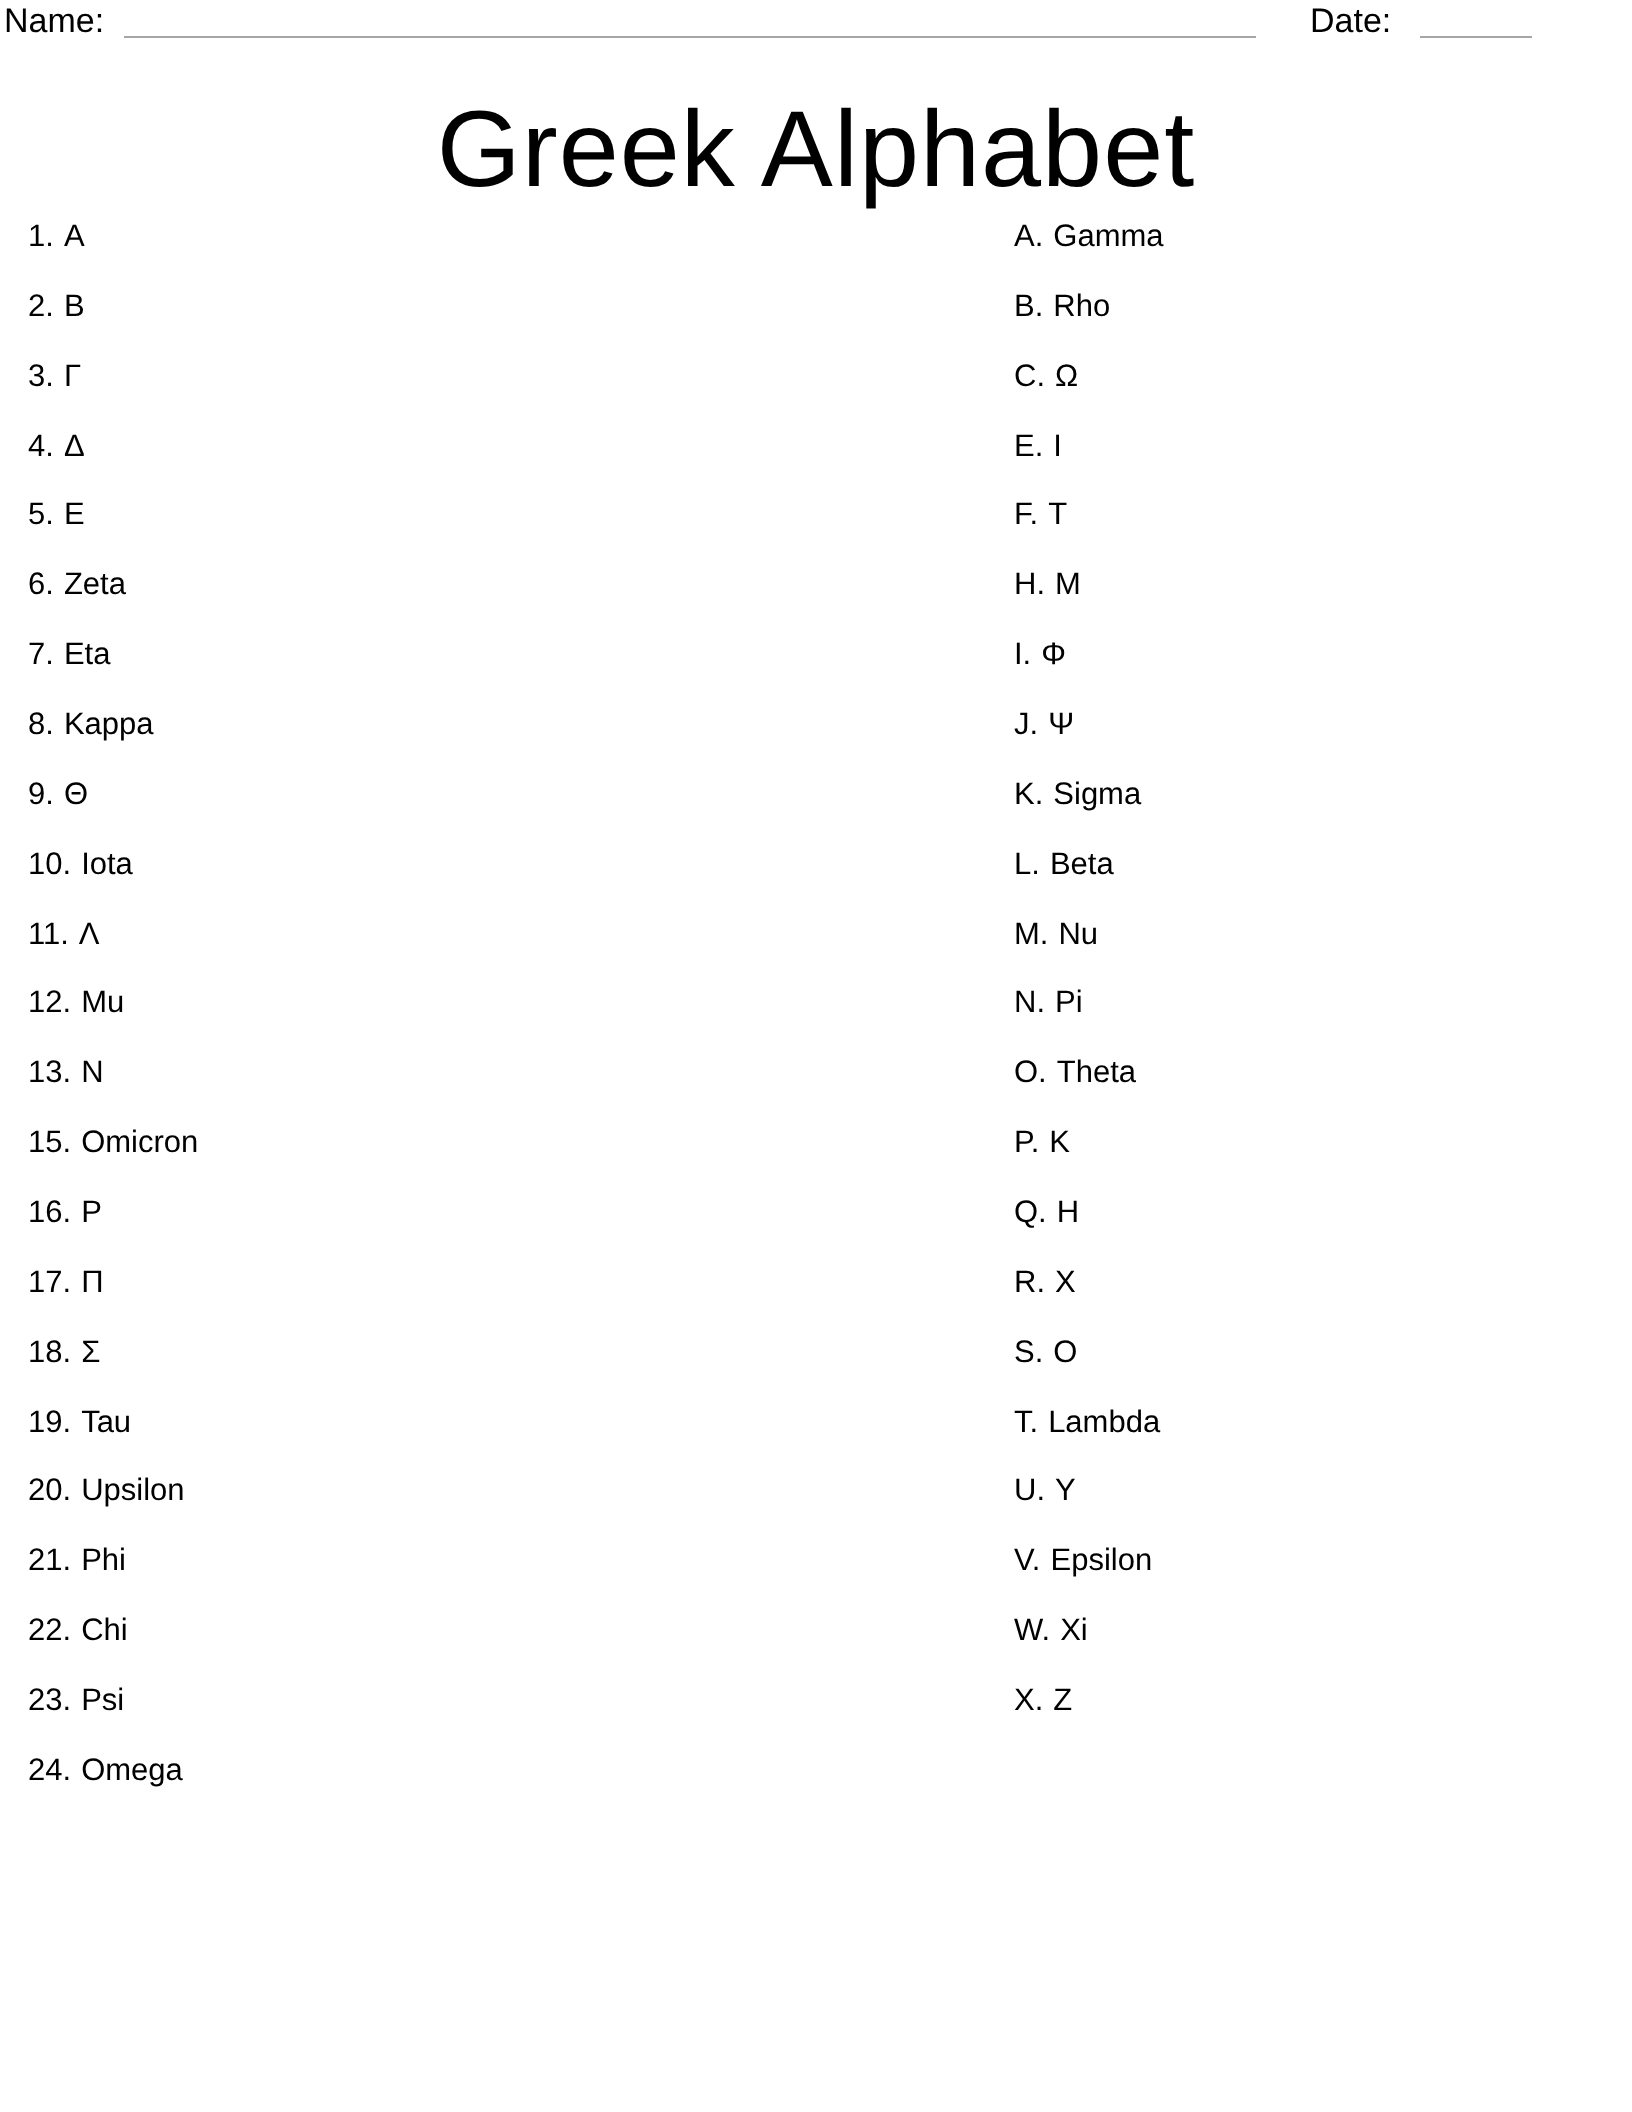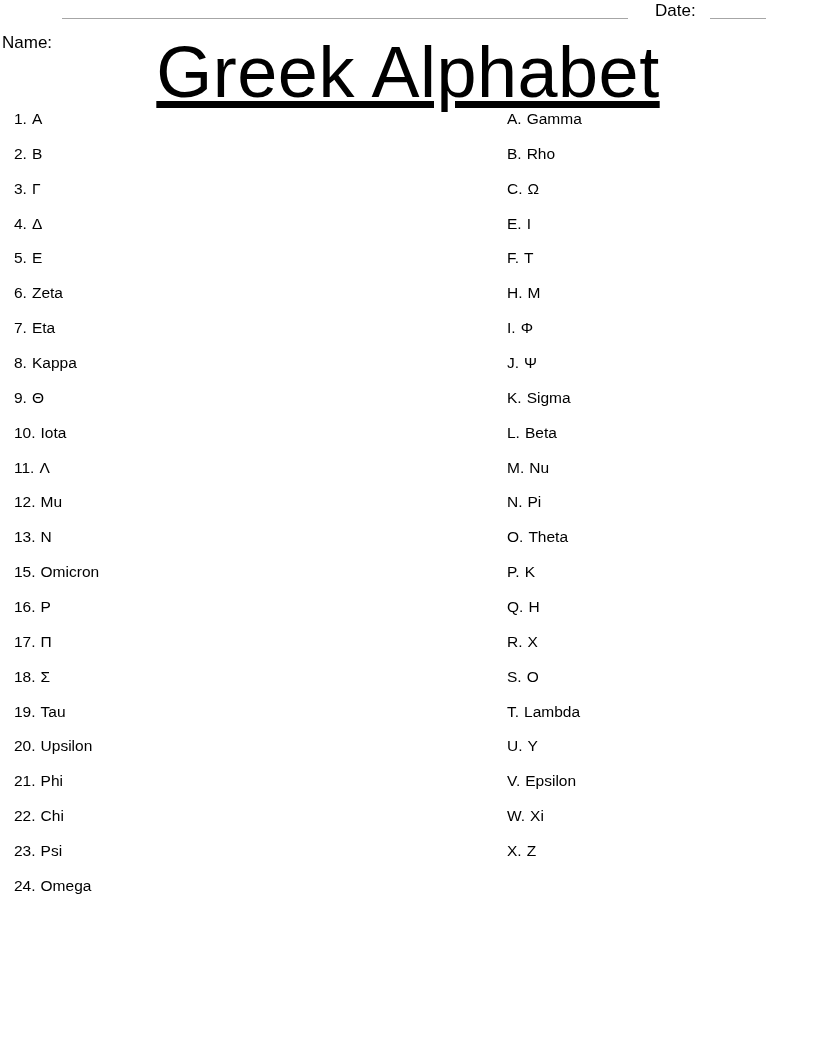--- a/index.html
+++ b/index.html
@@ -8,29 +8,28 @@
     --bg-color:#ffffff;
   }
   *{box-sizing:border-box;}
   html,body{margin:0;padding:0;}
   body{
     width:816px;height:1056px;position:relative;overflow:hidden;
     background:var(--bg-color);color:var(--text-color);
     font-family:"Liberation Sans","DejaVu Sans",sans-serif;
   }
   .header{position:relative;height:24px;}
-  .name-label{position:absolute;left:2px;top:1px;font-size:17px;margin-top:32px;}
+  .name-label{position:absolute;left:2px;top:1px;font-size:17px;}
   .name-line{position:absolute;left:62px;width:566px;top:18px;border-top:1px solid var(--line-color);}
   .date-label{position:absolute;left:655px;top:1px;font-size:17px;}
   .date-line{position:absolute;left:710px;width:56px;top:18px;border-top:1px solid var(--line-color);}
   .title{
-    text-align:center;font-size:72px;line-height:1;margin:0;
+    text-align:center;font-size:54px;line-height:1;margin:12px;
     position:absolute;top:36px;left:0;right:0;font-weight:400;
     letter-spacing:0.5px;
-    text-decoration:underline;
   }
   .col{position:absolute;top:110px;}
   .col-questions{left:14px;width:480px;}
   .col-answers{left:507px;width:320px;}
   .item{height:34.87px;font-size:15.5px;line-height:1.15;white-space:nowrap;}
   .item .n{margin-right:5px;}
 </style>
 </head>
 <body>
 

